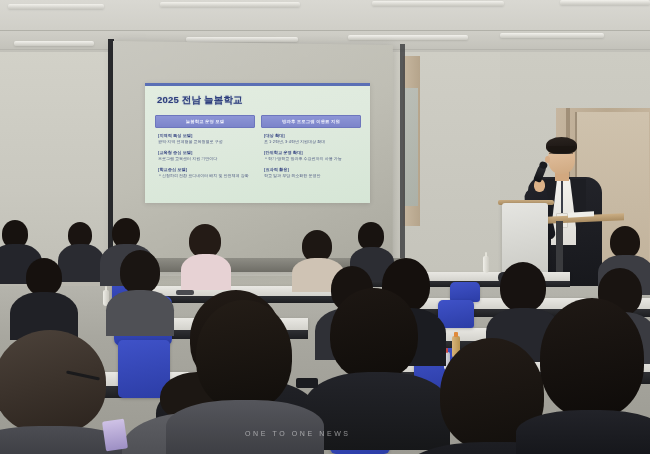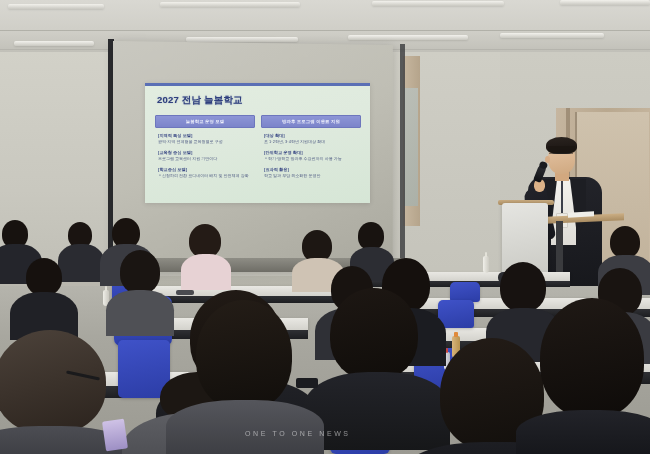--- a/index.html
+++ b/index.html
@@ -315,21 +315,21 @@
   <div class="door-panel"></div>
   <div class="wall-base"></div>
 
   <div class="screen-edge-l"></div>
   <div class="screen-shell"></div>
   <div class="screen-edge-r"></div>
   <div class="screen-bottom"></div>
 
   <div class="slide">
     <div class="slide-topbar"></div>
-    <div class="slide-title">2027 전남 늘봄학교</div>
+    <div class="slide-title">2025 전남 늘봄학교</div>
 
     <div class="cols">
 
       <div class="col">
         <div class="col-head">
           <span>늘봄학교 운영 모델</span>
         </div>
         <div class="col-body">
           <div class="blk">
             <div class="b-h">[지역적 특성 모델]</div>

